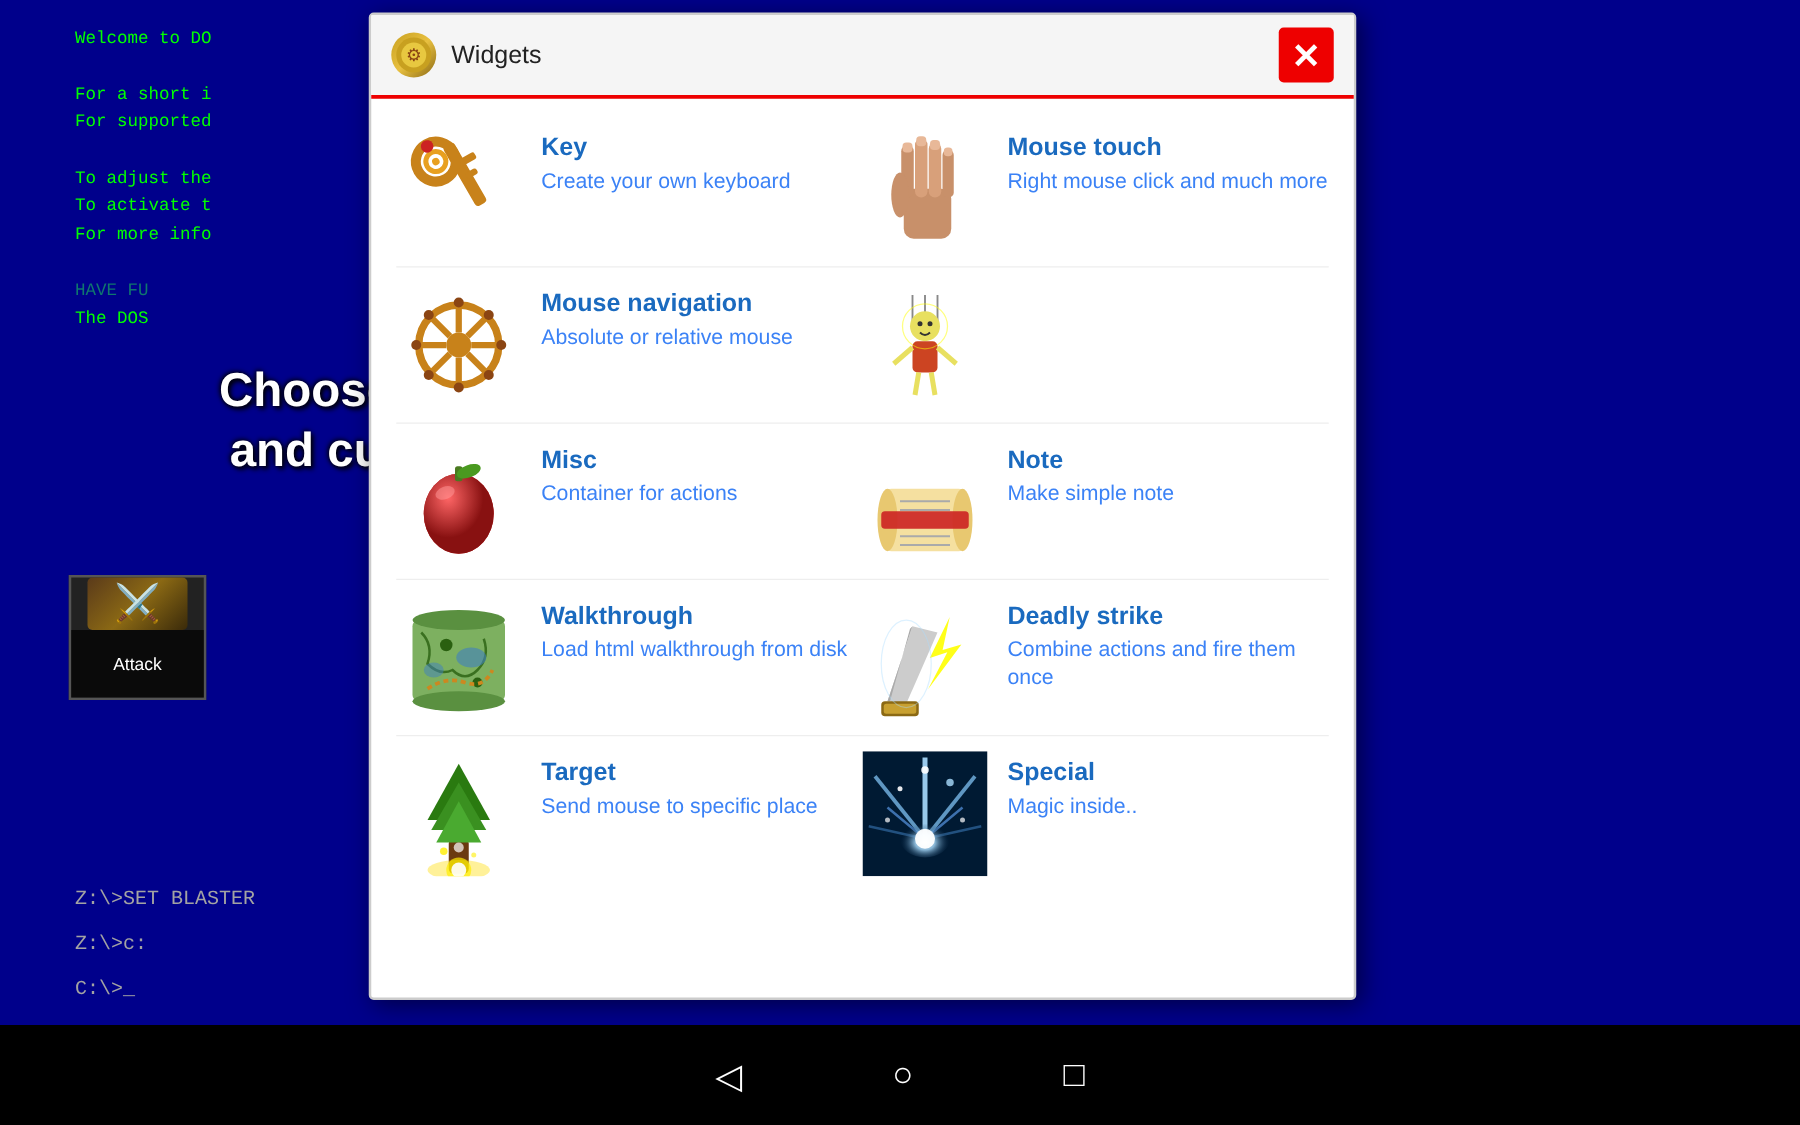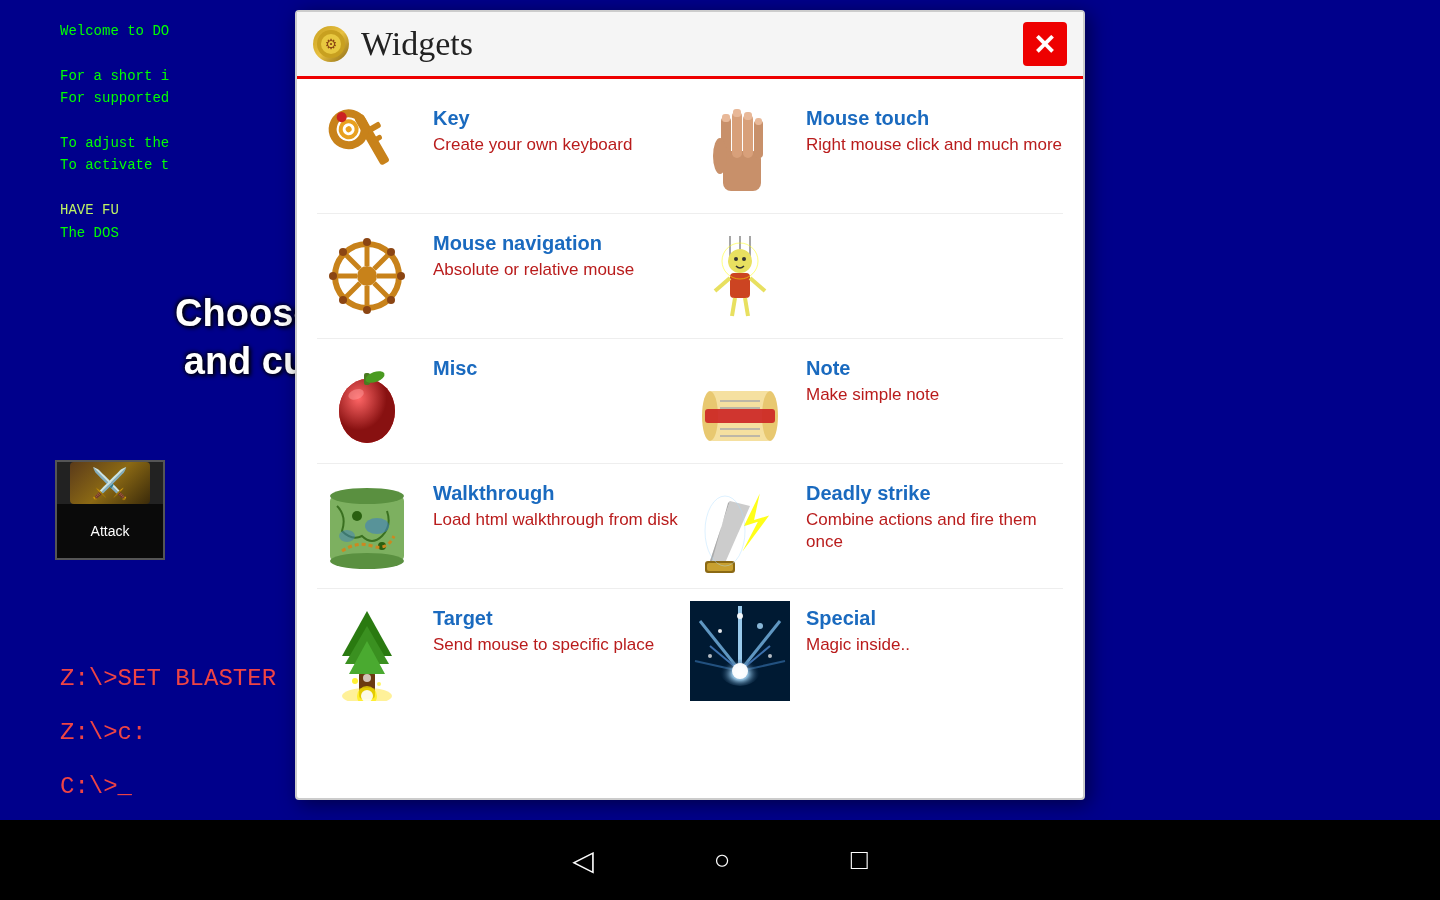--- a/index.html
+++ b/index.html
@@ -22,21 +22,21 @@
     }
     .dos-text {
       position: absolute;
       top: 20px; left: 60px;
       color: #00FF00;
       font-family: 'Courier New', monospace;
       font-size: 14px;
       line-height: 1.6;
       z-index: 1;
     }
-    .dos-text .yellow { color: #bef264; }
+    .dos-text .yellow { color: #0f766e; }
 
     
     .nav-bar {
       position: absolute;
       bottom: 0; left: 0;
       width: 100%;
       height: 80px;
       background: #000;
       display: flex;
       align-items: center;
@@ -128,25 +128,24 @@
       height: 36px;
       margin-right: 12px;
       background: linear-gradient(135deg, #c8a020, #e8c040, #8B6914);
       border-radius: 50%;
       display: flex;
       align-items: center;
       justify-content: center;
       font-size: 18px;
     }
     .dialog-title {
-      font-size: 34px;
+      font-size: 20px;
       color: #222;
       font-weight: normal;
       flex: 1;
-      font-family: Liberation Serif, serif;
     }
     .dialog-close {
       width: 44px;
       height: 44px;
       background: #e00;
       border-radius: 4px;
       display: flex;
       align-items: center;
       justify-content: center;
       cursor: pointer;
@@ -178,21 +177,21 @@
       flex: 1;
       padding-top: 6px;
     }
     .widget-name {
       color: #1a6abf;
       font-size: 20px;
       font-weight: bold;
       margin-bottom: 4px;
     }
     .widget-desc {
-      color: #b91c1c;
+      color: #3b82f6;
       font-size: 17px;
       line-height: 1.3;
     }
 
     
     .svg-icon {
       width: 100px;
       height: 100px;
       display: flex;
       align-items: center;
@@ -211,26 +210,27 @@
 <div class="dos-bg"></div>
 
 <div class="dos-text">
   <div>Welcome to DO</div>
   <div>&nbsp;</div>
   <div>For a short i</div>
   <div>For supported</div>
   <div>&nbsp;</div>
   <div>To adjust the</div>
   <div>To activate t</div>
+  <div>For more info</div>
   <div>&nbsp;</div>
   <div class="yellow">HAVE FU</div>
   <div>The DOS</div>
 </div>
 
-<div style="position:absolute; bottom:100px; left:60px; z-index:2; font-family:'Courier New',monospace; font-size:24px; color:#ef4444;">
+<div style="position:absolute; bottom:100px; left:60px; z-index:2; font-family:'Courier New',monospace; font-size:16px; color:#a3a3a3;">
   <div>Z:\&gt;SET BLASTER</div>
   <div>&nbsp;</div>
   <div>Z:\&gt;c:</div>
   <div>&nbsp;</div>
   <div>C:\&gt;_</div>
 </div>
 
 <div class="attack-thumb">
   <div class="attack-thumb-img">⚔️</div>
   <div class="attack-label">Attack</div>
@@ -396,20 +396,21 @@
               <rect x="-3" y="-28" width="6" height="12" rx="2" fill="#4a7a20"></rect>
 
               <ellipse cx="8" cy="-24" rx="10" ry="5" fill="#4a9a20" transform="rotate(-20,8,-24)"></ellipse>
 
               <ellipse cx="-8" cy="-10" rx="8" ry="5" fill="#ff9999" opacity="0.5" transform="rotate(-20)"></ellipse>
             </g>
           </svg>
         </div>
         <div class="widget-info">
           <div class="widget-name">Misc</div>
+          <div class="widget-desc">Container for actions</div>
         </div>
       </div>
 
       <div class="widget-half">
         <div class="svg-icon">
           <svg width="90" height="100" viewBox="0 0 90 100">
 
             <g transform="translate(10,20)">
 
               <rect x="5" y="20" width="60" height="50" rx="3" fill="#f5e0a0"></rect>

